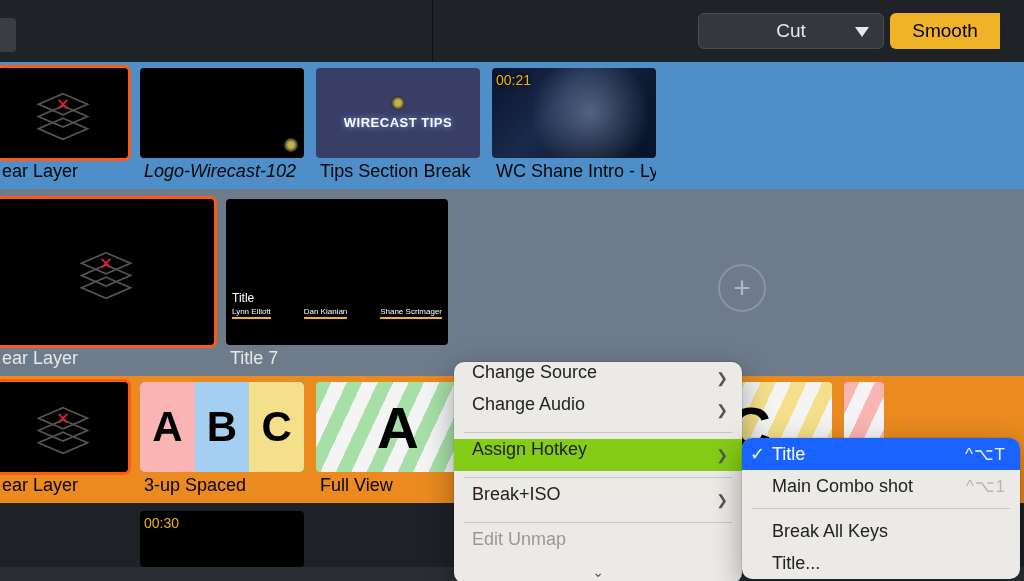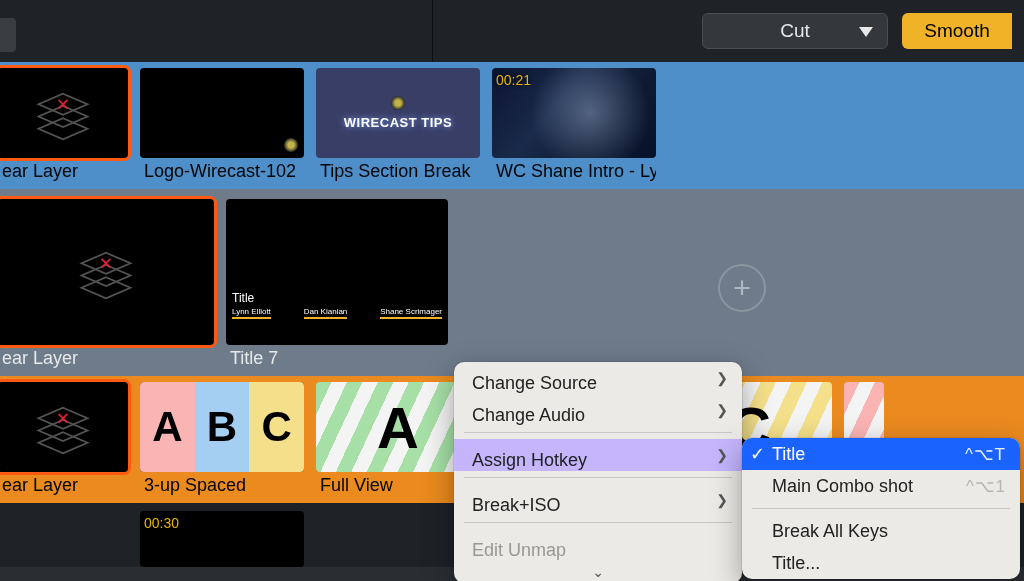--- a/index.html
+++ b/index.html
@@ -1,20 +1,20 @@
 <!DOCTYPE html>
 <html><head>
 <meta charset="utf-8">
 <style>
   * { margin: 0; padding: 0; box-sizing: border-box; }
   html, body { width: 1024px; height: 581px; overflow: hidden; font-family: -apple-system, "Helvetica Neue", Arial, sans-serif; }
   body { background: #2a2e33; color: #e8e8e8; position: relative; }
 
   
-  .topbar { height: 62px; display: flex; align-items: center; justify-content: flex-end; gap: 14px; padding-right: 12px; background: #1f2227; }
+  .topbar { height: 62px; display: flex; align-items: center; justify-content: flex-end; gap: 6px; padding-right: 24px; background: #1f2227; }
   .topbar-left-stub { position: absolute; left: 0; top: 18px; width: 16px; height: 34px; background: #3a3e43; border-radius: 0 4px 4px 0; }
   .topbar-divider { position: absolute; left: 432px; top: 0; width: 1px; height: 62px; background: #0d0e10; }
   .trans-select { width: 186px; height: 36px; background: #34383d; border: 1px solid #4a4e53; border-radius: 6px; display: flex; align-items: center; justify-content: center; position: relative; color: #e8e8e8; font-size: 19px; cursor: pointer; }
   .trans-select .caret { position: absolute; right: 14px; top: 50%; transform: translateY(-50%); }
   .btn-smooth { width: 110px; height: 36px; background: #f0b328; color: #000; font-size: 19px; display: flex; align-items: center; justify-content: center; border-radius: 6px 0 0 6px; cursor: pointer; }
 
   
   .layer-row { width: 100%; position: relative; }
   .layer-row.blue  { background: #4e8fca; }
   .layer-row.steel { background: #6e7b8b; }
@@ -68,22 +68,22 @@
 
   
   .stripe { width:100%; height:100%; display:flex; align-items:center; justify-content:center; font-size:58px; font-weight:800; color:#000; }
   .stripe.pink  { background: repeating-linear-gradient(115deg,#fbb4b4 0 14px,#f4f4f4 14px 28px); }
   .stripe.blueS { background: repeating-linear-gradient(115deg,#a4cff3 0 14px,#f4f4f4 14px 28px); }
   .stripe.yellow{ background: repeating-linear-gradient(115deg,#f4e08a 0 14px,#f4f4f4 14px 28px); }
   .stripe.green { background: repeating-linear-gradient(115deg,#a6e0a6 0 14px,#f4f4f4 14px 28px); }
 
   
   .ctx { position:absolute; background:#eceae7; border-radius:10px; box-shadow:0 10px 30px rgba(0,0,0,0.35), 0 0 0 1px rgba(0,0,0,0.08); overflow:hidden; color:#222; }
-  .ctx .item { height:32px; display:flex; align-items:flex-end; padding:16px 40px 0 18px; font-size:18px; position:relative; cursor:default; }
-  .ctx .item.hl { background:#c4b5fd; }
+  .ctx .item { height:32px; display:flex; align-items:flex-start; padding:0 40px 0 18px; font-size:18px; position:relative; cursor:default; }
+  .ctx .item.hl { background:#84cc16; }
   .ctx .item.dis { color:#9a9892; }
   .ctx .sep { height:1px; margin:6px 10px; background:#c8c6c2; }
   .ctx .chev { position:absolute; right:14px; top:50%; transform:translateY(-50%); color:#555; font-size:14px; }
   .ctx .more-chev { display:flex; align-items:center; justify-content:center; height:22px; color:#555; font-size:14px; }
 
   .submenu { position:absolute; background:#eceae7; border-radius:10px; box-shadow:0 10px 30px rgba(0,0,0,0.35), 0 0 0 1px rgba(0,0,0,0.08); overflow:hidden; color:#222; }
   .submenu .sitem { height:32px; display:flex; align-items:center; padding:0 14px 0 30px; font-size:18px; position:relative; cursor:default; }
   .submenu .sitem .check { position:absolute; left:8px; }
   .submenu .sitem .accel { margin-left:auto; color:#6a6a6a; font-size:17px; letter-spacing:1px; padding-left:20px; }
   .submenu .sitem.sel { background:#1a63ff; color:#fff; }
@@ -127,21 +127,21 @@
             <g stroke="#d23" stroke-width="2">
               <line x1="35" y1="17" x2="45" y2="27"></line>
                 <line x1="45" y1="17" x2="35" y2="27"></line>
             </g>
           </svg>
         </div>
       </div>
       <div class="cap l1cap">ear Layer</div>
     </div>
 
-    <div class="shot" style="width:164px;">
+    <div class="shot" style="width:164px;font-style:italic;">
       <div class="thumb" style="height:90px;">
         <div class="wlogo-small" style="right:6px; bottom:6px;"></div>
       </div>
       <div class="cap l1cap">Logo-Wirecast-102</div>
     </div>
 
     <div class="shot" style="width:164px;">
       <div class="thumb" style="height:90px;">
         <div class="slide">
           <div class="slogo"></div>

